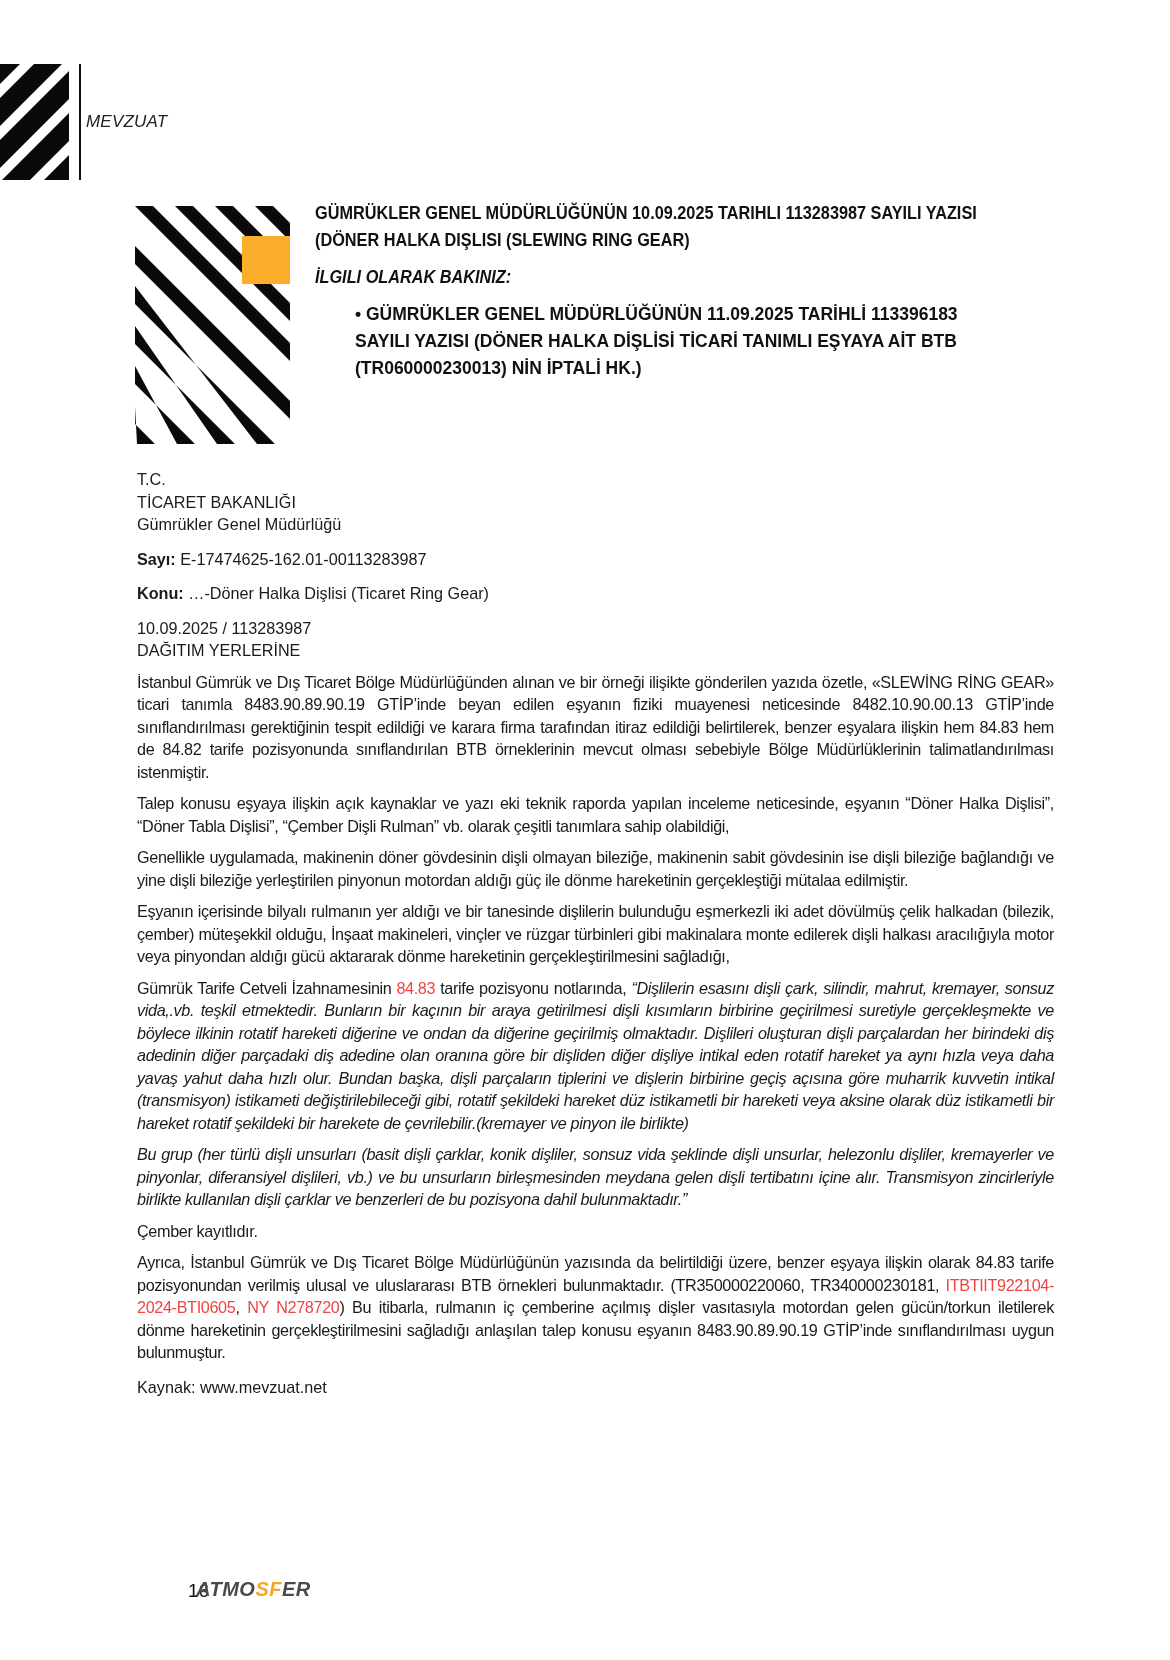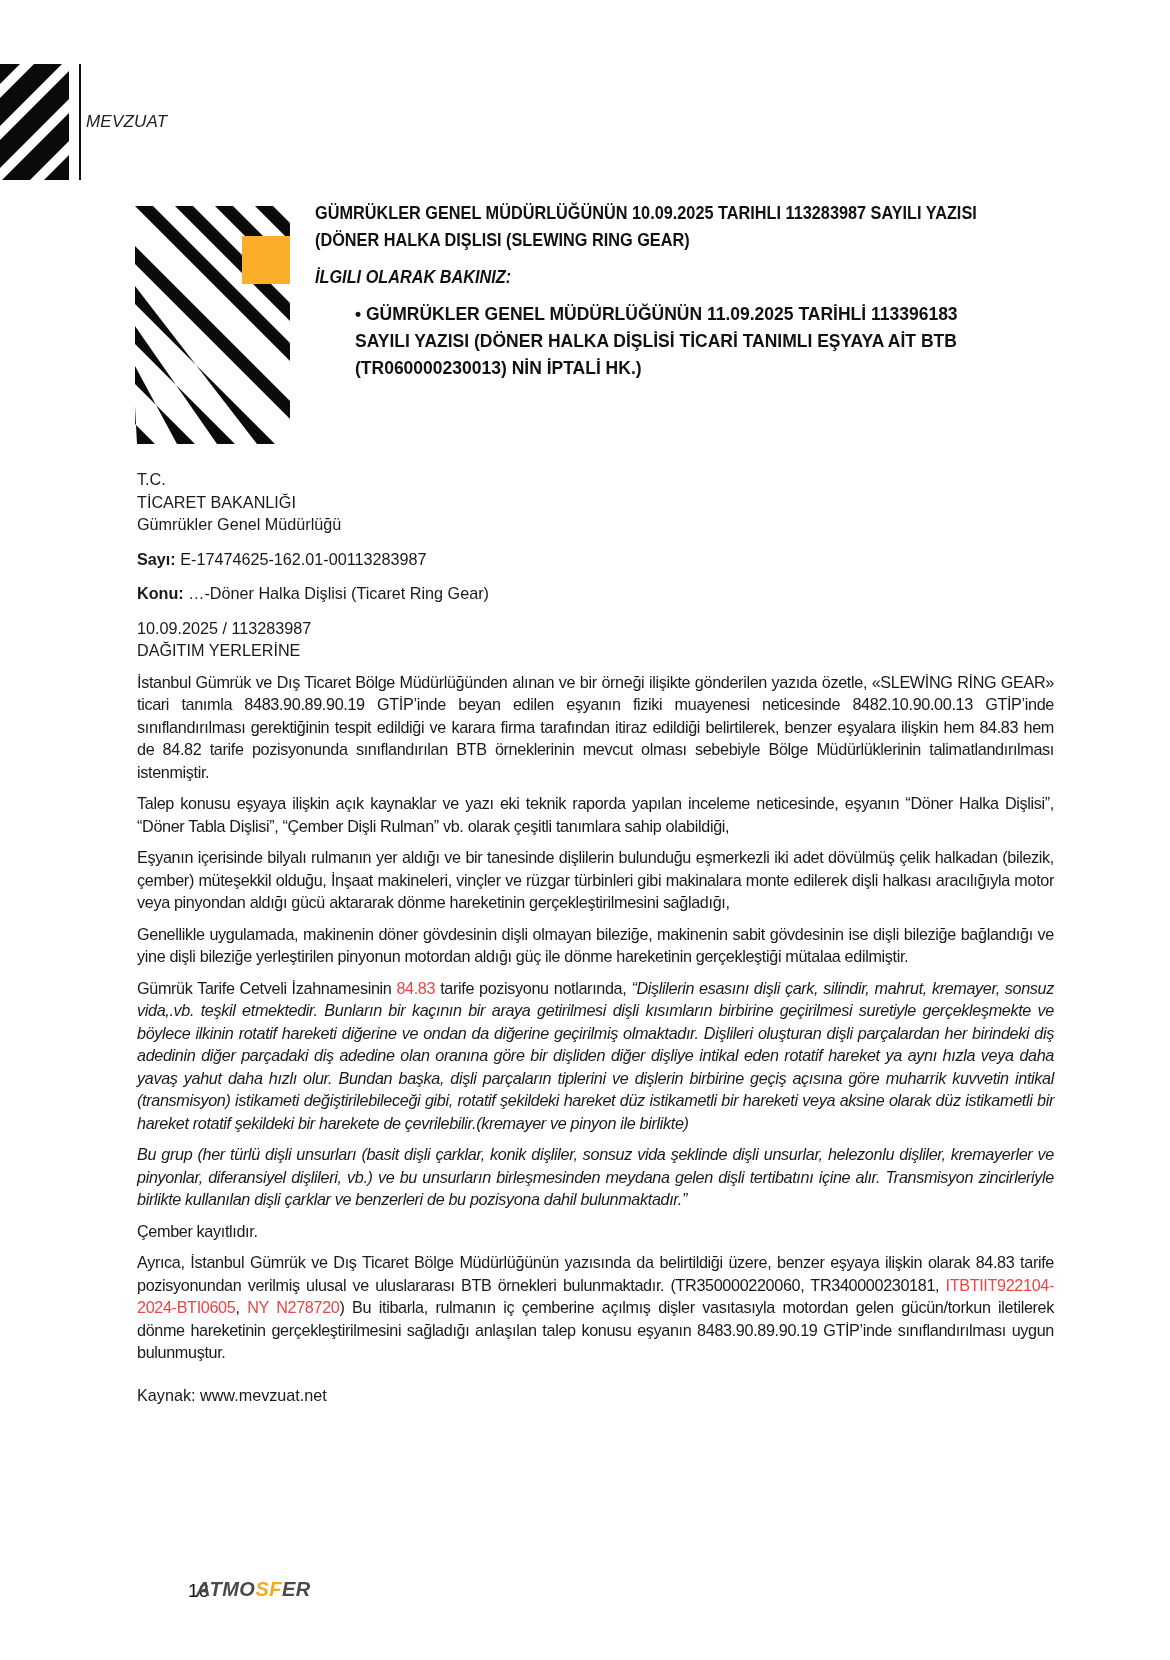--- a/index.html
+++ b/index.html
@@ -74,23 +74,23 @@
   <p class="tight">T.C.</p>
   <p class="tight">TİCARET BAKANLIĞI</p>
   <p>Gümrükler Genel Müdürlüğü</p>
   <p style="margin-top:12px;margin-bottom:12px"><span class="lbl">Sayı:</span><span> E-17474625-162.01-00113283987</span></p>
   <p style="margin-bottom:12px"><span class="lbl">Konu:</span><span> …-Döner Halka Dişlisi (Ticaret Ring Gear)</span></p>
   <p class="tight">10.09.2025 / 113283987</p>
   <p>DAĞITIM YERLERİNE</p>
 
   <p class="cond">İstanbul Gümrük ve Dış Ticaret Bölge Müdürlüğünden alınan ve bir örneği ilişikte gönderilen yazıda özetle, «SLEWİNG RİNG GEAR» ticari tanımla 8483.90.89.90.19 GTİP’inde beyan edilen eşyanın fiziki muayenesi neticesinde 8482.10.90.00.13 GTİP’inde sınıflandırılması gerektiğinin tespit edildiği ve karara firma tarafından itiraz edildiği belirtilerek, benzer eşyalara ilişkin hem 84.83 hem de 84.82 tarife pozisyonunda sınıflandırılan BTB örneklerinin mevcut olması sebebiyle Bölge Müdürlüklerinin talimatlandırılması istenmiştir.</p>
   <p class="cond">Talep konusu eşyaya ilişkin açık kaynaklar ve yazı eki teknik raporda yapılan inceleme neticesinde, eşyanın “Döner Halka Dişlisi”, “Döner Tabla Dişlisi”, “Çember Dişli Rulman” vb. olarak çeşitli tanımlara sahip olabildiği,</p>
+  <p class="cond">Genellikle uygulamada, makinenin döner gövdesinin dişli olmayan bileziğe, makinenin sabit gövdesinin ise dişli bileziğe bağlandığı ve yine dişli bileziğe yerleştirilen pinyonun motordan aldığı güç ile dönme hareketinin gerçekleştiği mütalaa edilmiştir.</p>
   <p class="cond">Eşyanın içerisinde bilyalı rulmanın yer aldığı ve bir tanesinde dişlilerin bulunduğu eşmerkezli iki adet dövülmüş çelik halkadan (bilezik, çember) müteşekkil olduğu, İnşaat makineleri, vinçler ve rüzgar türbinleri gibi makinalara monte edilerek dişli halkası aracılığıyla motor veya pinyondan aldığı gücü aktararak dönme hareketinin gerçekleştirilmesini sağladığı,</p>
-  <p class="cond">Genellikle uygulamada, makinenin döner gövdesinin dişli olmayan bileziğe, makinenin sabit gövdesinin ise dişli bileziğe bağlandığı ve yine dişli bileziğe yerleştirilen pinyonun motordan aldığı güç ile dönme hareketinin gerçekleştiği mütalaa edilmiştir.</p>
   <p class="cond"><span>Gümrük Tarife Cetveli İzahnamesinin </span><a>84.83</a><span> tarife pozisyonu notlarında, </span><em>“Dişlilerin esasını dişli çark, silindir, mahrut, kremayer, sonsuz vida,.vb. teşkil etmektedir. Bunların bir kaçının bir araya getirilmesi dişli kısımların birbirine geçirilmesi suretiyle gerçekleşmekte ve böylece ilkinin rotatif hareketi diğerine ve ondan da diğerine geçirilmiş olmaktadır. Dişlileri oluşturan dişli parçalardan her birindeki diş adedinin diğer parçadaki diş adedine olan oranına göre bir dişliden diğer dişliye intikal eden rotatif hareket ya aynı hızla veya daha yavaş yahut daha hızlı olur. Bundan başka, dişli parçaların tiplerini ve dişlerin birbirine geçiş açısına göre muharrik kuvvetin intikal (transmisyon) istikameti değiştirilebileceği gibi, rotatif şekildeki hareket düz istikametli bir hareketi veya aksine olarak düz istikametli bir hareket rotatif şekildeki bir harekete de çevrilebilir.(kremayer ve pinyon ile birlikte)</em></p>
   <p class="cond"><em>Bu grup (her türlü dişli unsurları (basit dişli çarklar, konik dişliler, sonsuz vida şeklinde dişli unsurlar, helezonlu dişliler, kremayerler ve pinyonlar, diferansiyel dişlileri, vb.) ve bu unsurların birleşmesinden meydana gelen dişli tertibatını içine alır. Transmisyon zincirleriyle birlikte kullanılan dişli çarklar ve benzerleri de bu pozisyona dahil bulunmaktadır.”</em></p>
   <p class="cond">Çember kayıtlıdır.</p>
   <p class="cond"><span>Ayrıca, İstanbul Gümrük ve Dış Ticaret Bölge Müdürlüğünün yazısında da belirtildiği üzere, benzer eşyaya ilişkin olarak 84.83 tarife pozisyonundan verilmiş ulusal ve uluslararası BTB örnekleri bulunmaktadır. (TR350000220060, TR340000230181, </span><a>ITBTIIT922104-2024-BTI0605</a><span>, </span><a>NY N278720</a><span>) Bu itibarla, rulmanın iç çemberine açılmış dişler vasıtasıyla motordan gelen gücün/torkun iletilerek dönme hareketinin gerçekleştirilmesini sağladığı anlaşılan talep konusu eşyanın 8483.90.89.90.19 GTİP’inde sınıflandırılması uygun bulunmuştur.</span></p>
-  <p style="margin-top:20px">Kaynak: www.mevzuat.net</p>
+  <p style="margin-top:12px">Kaynak: www.mevzuat.net</p>
 </div>
 
 <div class="footer-page">16</div>
 <div class="footer-logo"><span>ATMO</span><span class="accent">SF</span><span>ER</span></div>
 
 </body></html>

